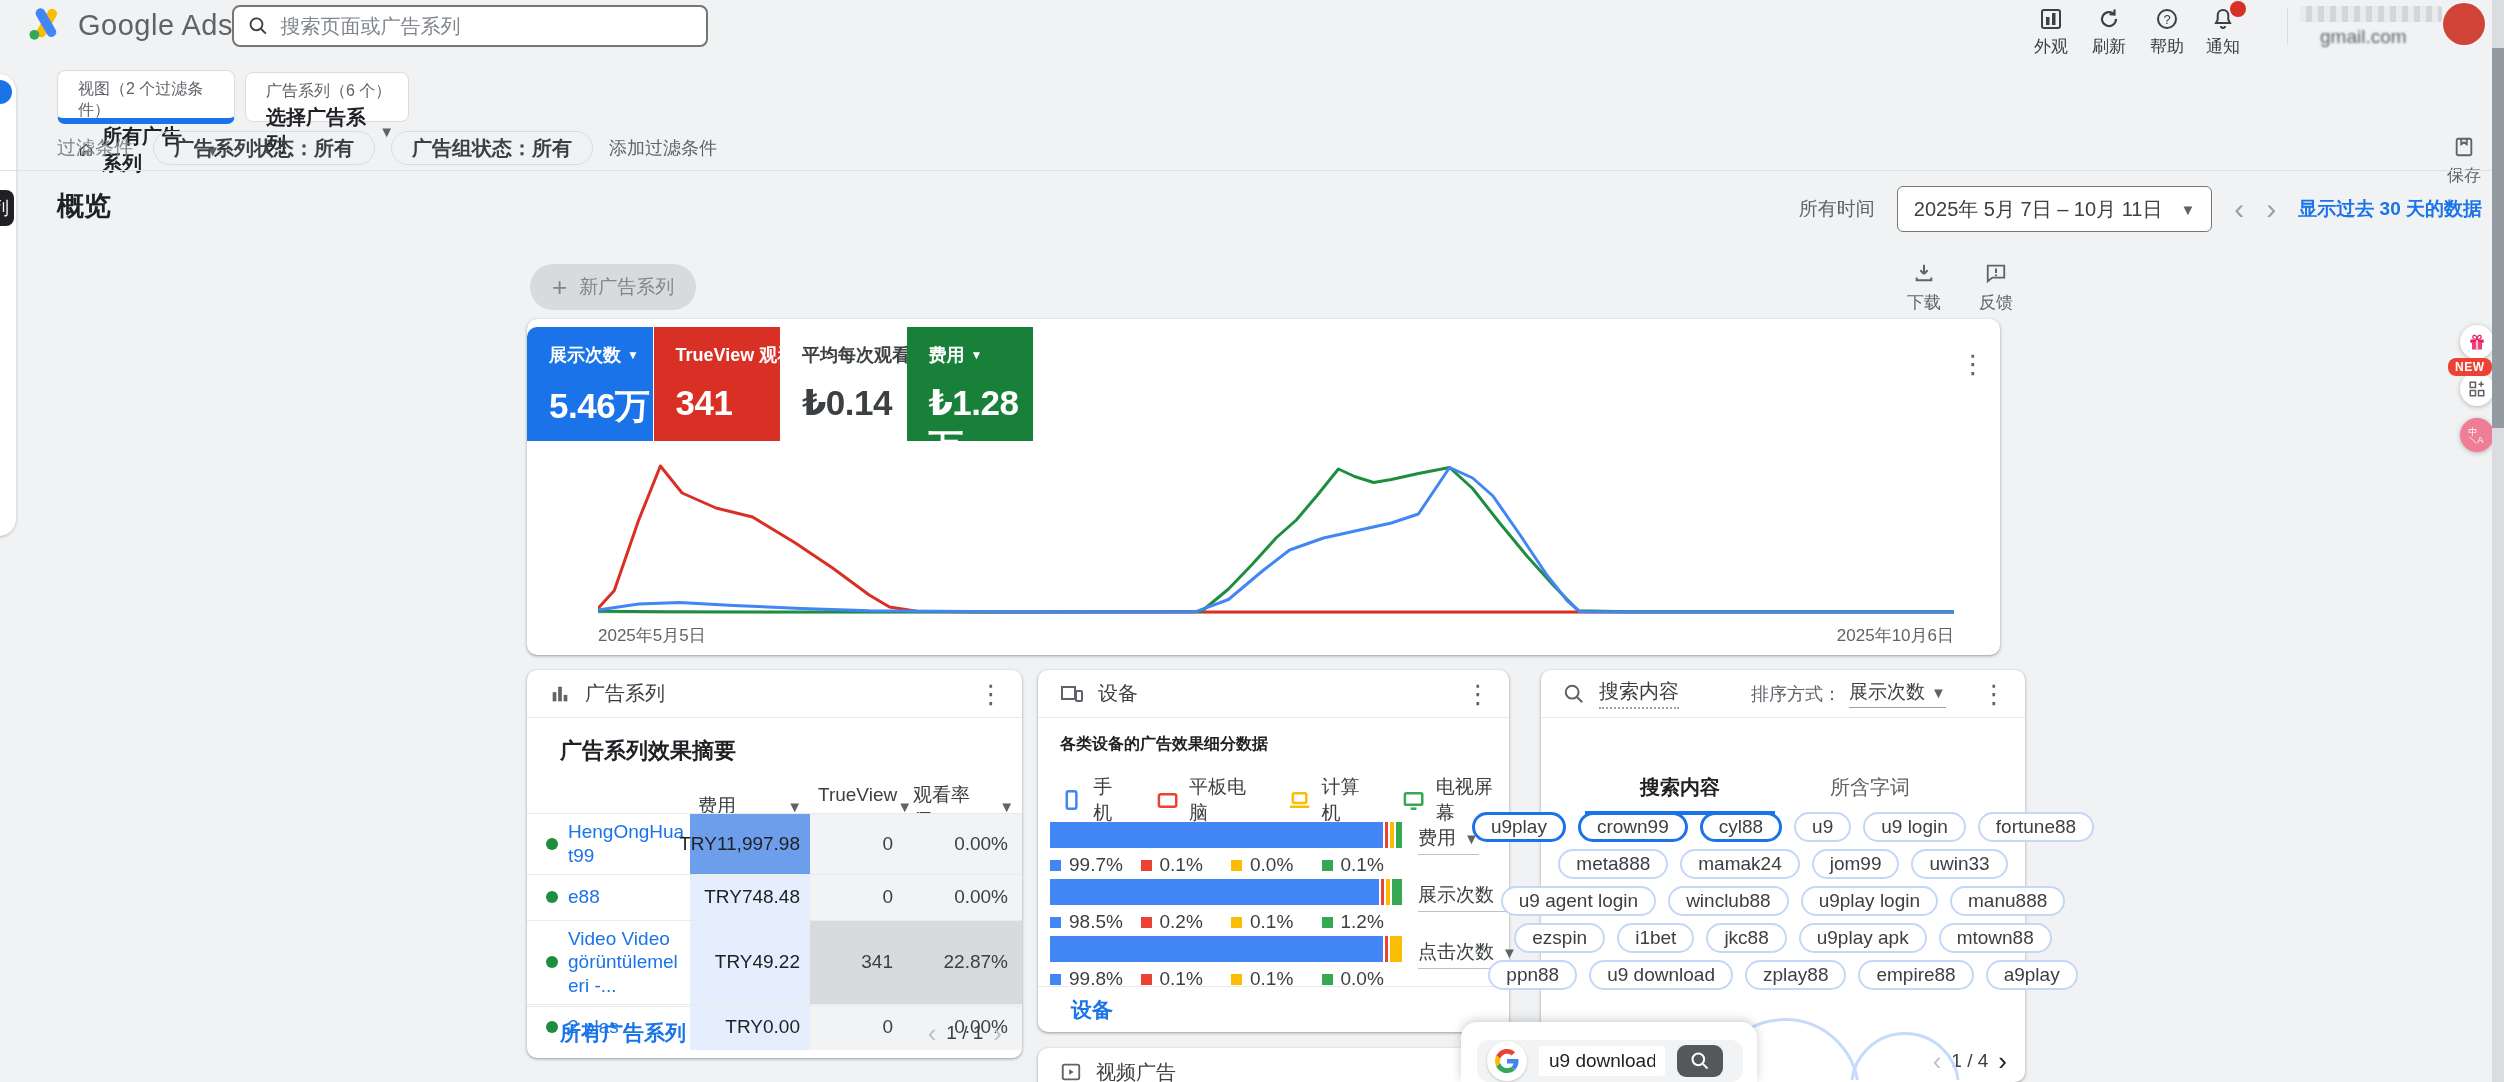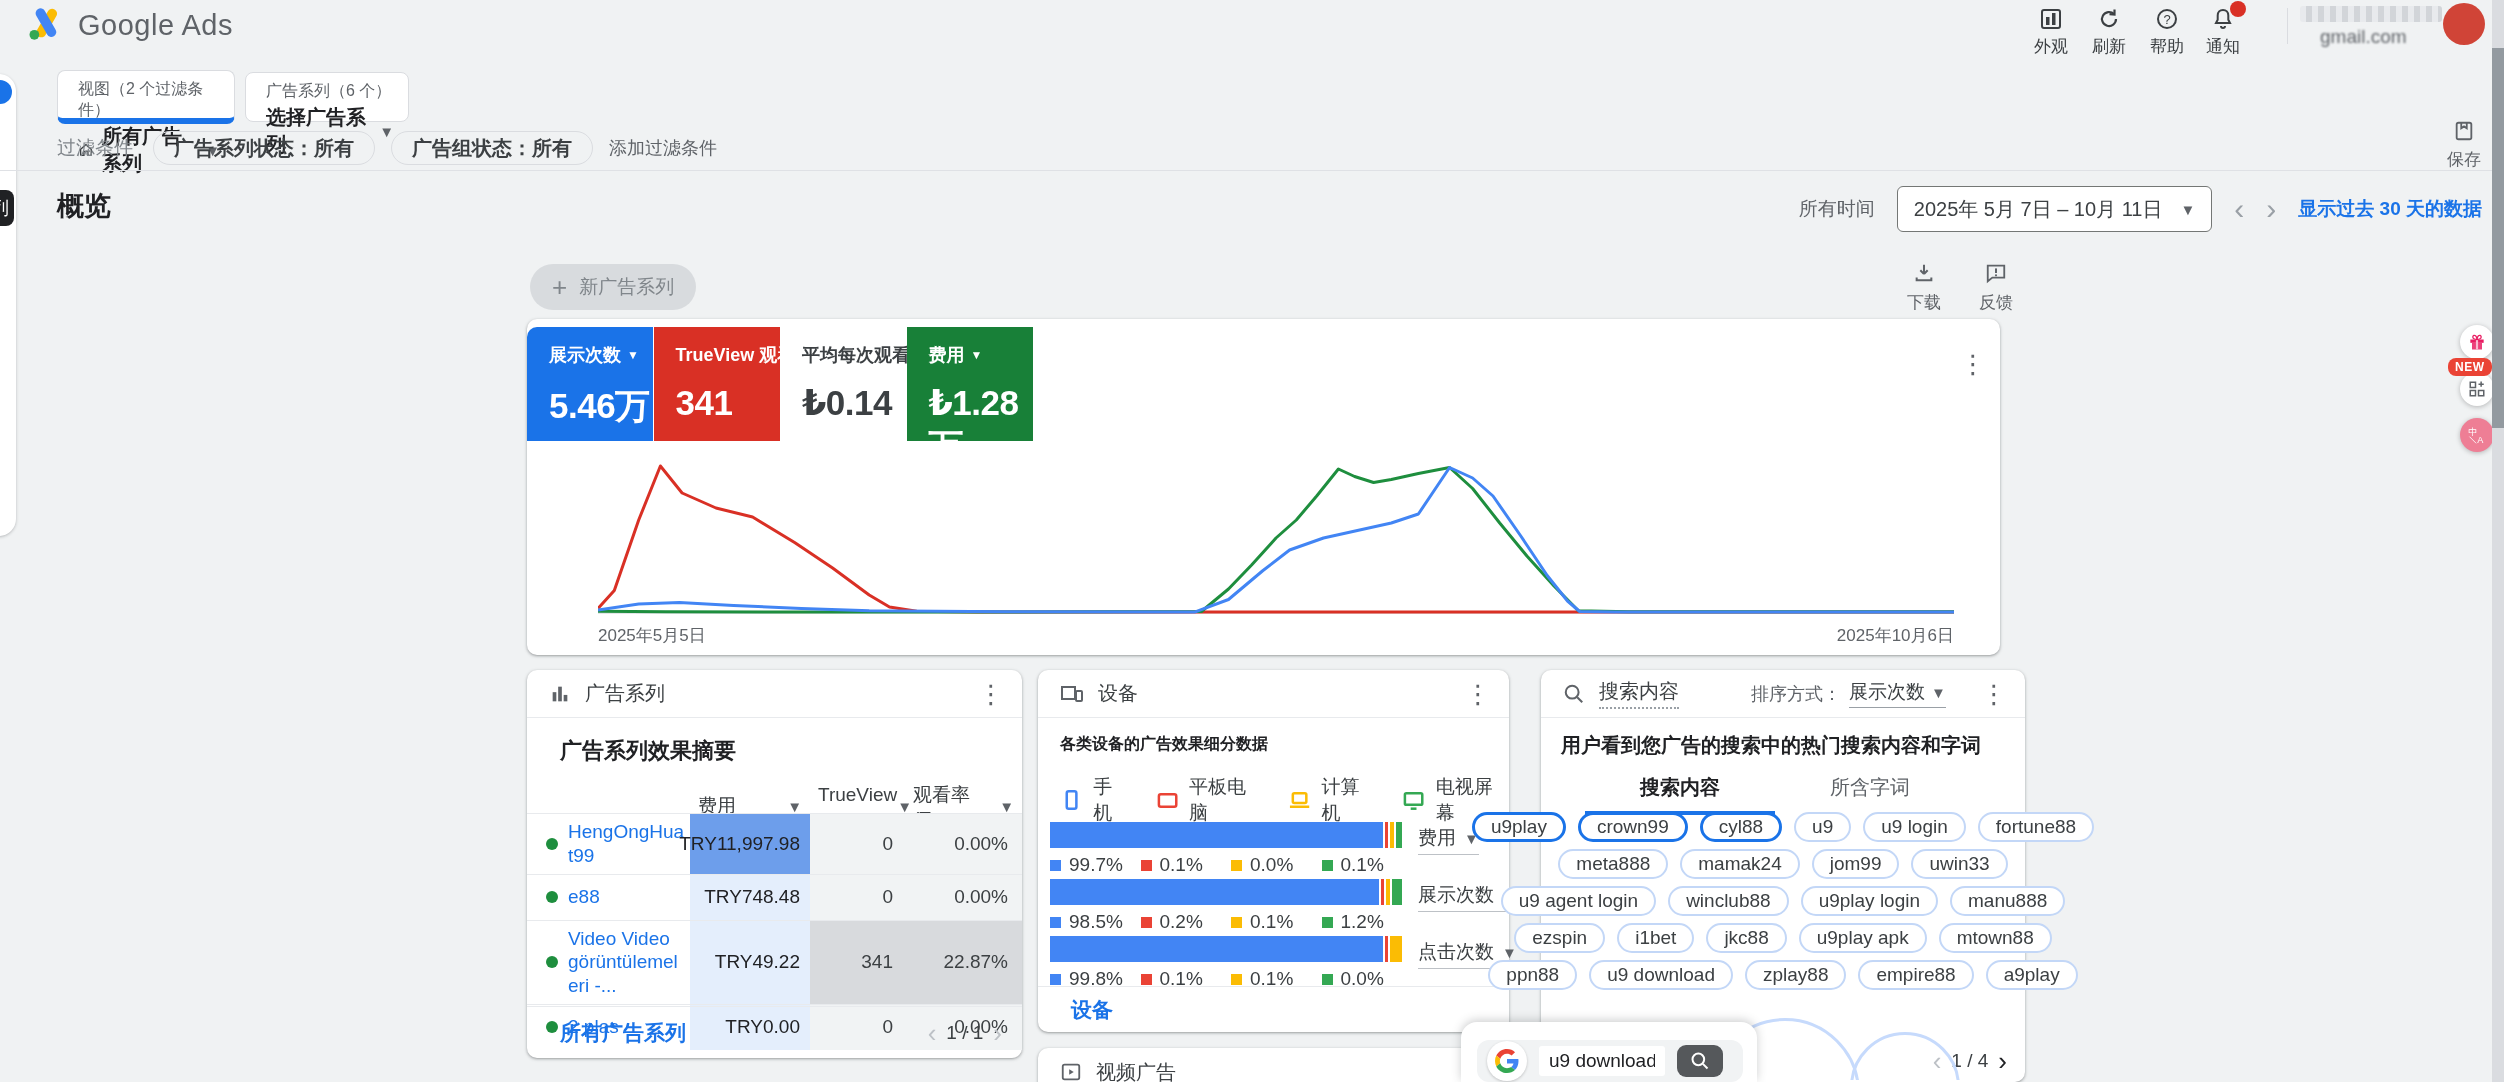--- a/index.html
+++ b/index.html
@@ -32,21 +32,21 @@
   #rail-dark { position:absolute; left:-18px; top:190px; width:32px; height:36px; border-radius:8px; background:#202124; color:#fff; font-size:18px; display:flex; align-items:center; justify-content:flex-end; padding-right:5px; }
 
   
   .viewbox { position:absolute; background:#fff; border:1px solid #dadce0; border-radius:8px; padding:8px 14px 6px 20px; cursor:pointer; }
   #viewbox-1 { left:57px; top:70px; width:178px; height:54px; border-bottom:6px solid #1a73e8; }
   #viewbox-2 { left:245px; top:72px; width:164px; height:50px; }
   .viewbox .vlabel { font-size:16px; color:#5f6368; }
   .viewbox .vvalue { font-size:20px; font-weight:bold; color:#202124; display:flex; align-items:center; gap:8px; margin-top:2px; }
   .caret { font-size:15px; color:#5f6368; }
   .viewbox .caret { margin-left:auto; }
-  #save-btn { position:absolute; left:2436px; top:120px; width:56px; text-align:center; color:#5f6368; cursor:pointer; }
+  #save-btn { position:absolute; left:2436px; top:136px; width:56px; text-align:center; color:#5f6368; cursor:pointer; }
   #save-btn .lbl { font-size:17px; margin-top:2px; }
 
   
   #filterbar { position:absolute; left:57px; top:131px; display:flex; align-items:center; gap:16px; }
   #filterbar .flabel { font-size:19px; color:#80868b; margin-right:4px; }
   .fpill { border:1px solid #dadce0; border-radius:17px; height:34px; display:flex; align-items:center; padding:0 20px; font-size:20px; font-weight:bold; color:#3c4043; background:transparent; cursor:pointer; }
   #add-filter { font-size:18px; color:#5f6368; cursor:pointer; }
   #hdiv { position:absolute; left:0; top:170px; width:2504px; height:1px; background:#dfe1e5; }
 
   
@@ -159,20 +159,27 @@
 
 <div id="topbar">
   <div id="logo">
     <svg width="36" height="34" viewBox="0 0 48 44">
       <rect x="18" y="-2" width="13" height="42" rx="6.5" fill="#fbbc04" transform="rotate(30 24 20)"></rect>
       <rect x="18" y="-2" width="13" height="42" rx="6.5" fill="#4285f4" transform="rotate(-30 24 20)"></rect>
       <circle cx="8.5" cy="35" r="6.5" fill="#34a853"></circle>
     </svg>
     <span id="logo-name">Google Ads</span>
   </div>
+  <div id="global-search">
+    <svg width="22" height="22" viewBox="0 0 24 24">
+        <circle cx="10" cy="10" r="7" fill="none" stroke="#3c4043" stroke-width="2.2"></circle>
+        <path d="M15.5 15.5 L21 21" stroke="#3c4043" stroke-width="2.2"></path>
+      </svg>
+    <input placeholder="搜索页面或广告系列" style="">
+  </div>
   <div class="top-ic" id="ic-appearance">
     <div class="glyph">
         <svg width="24" height="24" viewBox="0 0 24 24">
           <rect x="3" y="3" width="18" height="18" rx="2" fill="none" stroke="#3c4043" stroke-width="2"></rect>
           <rect x="7" y="10" width="3.5" height="8" fill="#3c4043"></rect>
           <rect x="13" y="6" width="3.5" height="12" fill="#3c4043"></rect>
         </svg>
       </div>
     <div class="lbl">外观</div>
   </div>
@@ -529,21 +536,20 @@
     <span class="ctitle" id="search-title">搜索内容</span>
     <span id="sort-group">
       <span id="sort-label">排序方式：</span>
       <span id="sort-value">
           <span>展示次数</span>
           <span class="caret">▼</span>
         </span>
     </span>
     <span class="kebab">⋮</span>
   </div>
-  <div id="search-sub">用户看到您广告的搜索中的热门搜索内容和字词</div>
   <div id="search-tabs">
     <div class="stab active">搜索内容</div>
     <div class="stab">所含字词</div>
   </div>
   <div id="chip-rows">
       <div class="chip-row">
         <span class="chip strong">u9play</span>
         <span class="chip strong">crown99</span>
         <span class="chip strong">cyl88</span>
         <span class="chip">u9</span>

